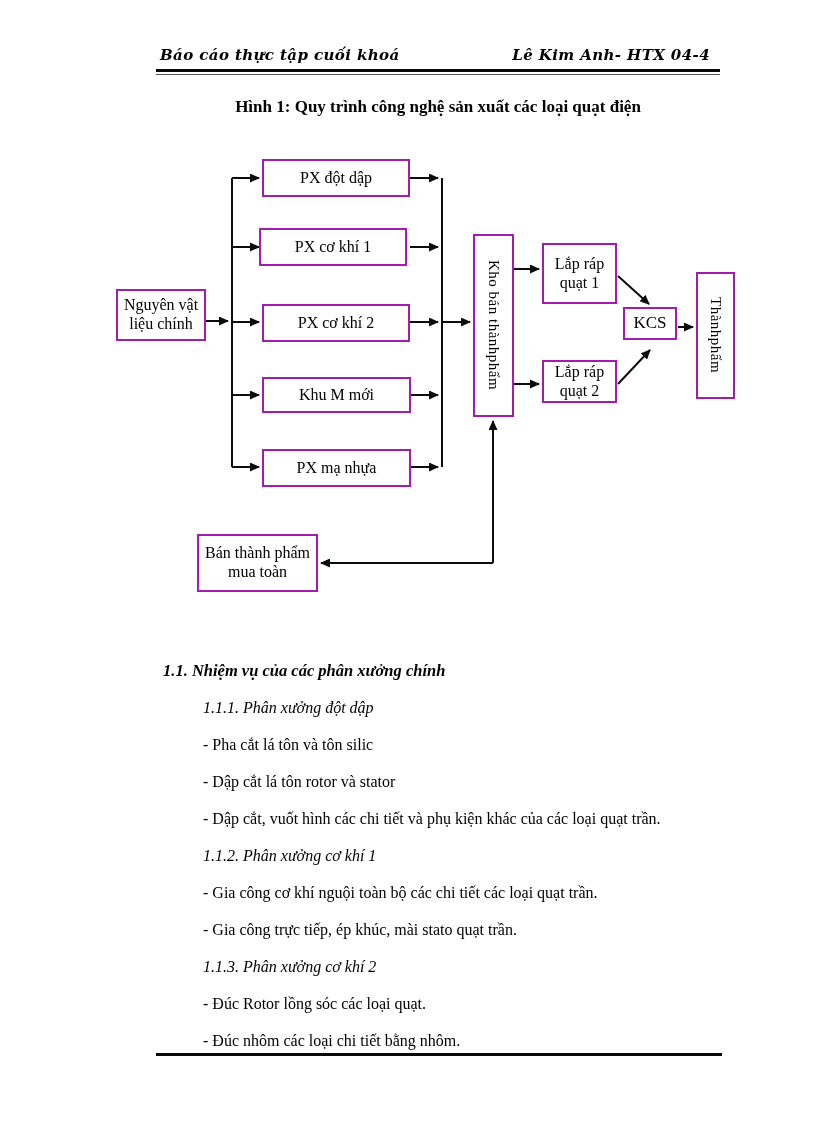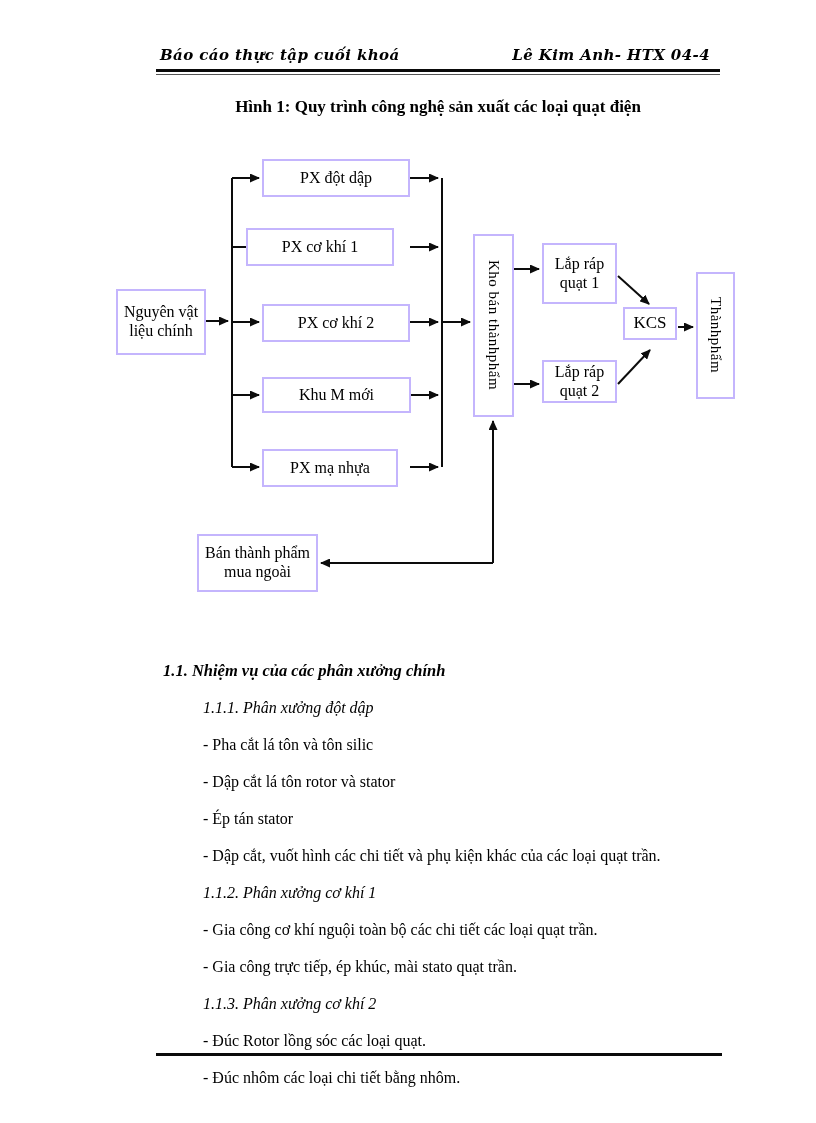--- a/index.html
+++ b/index.html
@@ -25,30 +25,30 @@
   .hdr-rule{position:absolute;left:156px;top:69px;width:564px;height:3px;background:#0a0a0a;}
   .hdr-rule-thin{position:absolute;left:156px;top:74px;width:564px;height:1px;background:#555;}
   .ftr-rule{position:absolute;left:156px;top:1053px;width:566px;height:3px;background:#0a0a0a;}
   
   .fig-title{
     position:absolute;left:156px;top:97px;width:564px;
     text-align:center;font-weight:bold;font-size:17px;white-space:nowrap;
   }
   
   .dbox{
-    position:absolute;border:2px solid #c4b5fd;background:#fff;
+    position:absolute;border:2px solid #a21caf;background:#fff;
     display:flex;align-items:center;justify-content:center;
     text-align:center;font-size:16px;line-height:1.18;box-sizing:border-box;
   }
-  .b-nguyen {left:116px;top:289px;width:90px;height:66px;}
+  .b-nguyen {left:116px;top:289px;width:90px;height:52px;}
   .b-dotdap {left:262px;top:159px;width:148px;height:38px;}
-  .b-cokhi1 {left:246px;top:228px;width:148px;height:38px;}
+  .b-cokhi1 {left:259px;top:228px;width:148px;height:38px;}
   .b-cokhi2 {left:262px;top:304px;width:148px;height:38px;}
   .b-khum   {left:262px;top:377px;width:149px;height:36px;}
-  .b-manhua {left:262px;top:449px;width:136px;height:38px;}
+  .b-manhua {left:262px;top:449px;width:149px;height:38px;}
   .b-kho    {left:473px;top:234px;width:41px;height:183px;}
   .b-lap1   {left:542px;top:243px;width:75px;height:61px;}
   .b-lap2   {left:542px;top:360px;width:75px;height:43px;}
   .b-kcs    {left:623px;top:307px;width:54px;height:33px;font-size:17px;}
   .b-thanh  {left:696px;top:272px;width:39px;height:127px;}
   .b-ban    {left:197px;top:534px;width:121px;height:58px;}
   .vtext{
     writing-mode:vertical-rl;text-orientation:mixed;
     font-size:15px;letter-spacing:.5px;
   }
@@ -137,29 +137,28 @@
   <div class="dbox b-lap2">
     <span>Lắp ráp quạt 2</span>
   </div>
   <div class="dbox b-kcs">
     <span>KCS</span>
   </div>
   <div class="dbox b-thanh">
     <span class="vtext">Thànhphẩm</span>
   </div>
   <div class="dbox b-ban">
-    <span>Bán thành phẩm mua ngoài</span>
+    <span>Bán thành phẩm mua toàn</span>
   </div>
 
   <div class="bodytext">
     <div class="p-h2">1.1. Nhiệm vụ của các phân xưởng chính</div>
     <div class="p-h3">1.1.1. Phân xưởng đột dập</div>
     <div class="p-li">- Pha cắt lá tôn và tôn silic</div>
     <div class="p-li">- Dập cắt lá tôn rotor và stator</div>
-    <div class="p-li">- Ép tán stator</div>
     <div class="p-li">- Dập cắt, vuốt hình các chi tiết và phụ kiện khác của các loại quạt trần.</div>
     <div class="p-h3">1.1.2. Phân xưởng cơ khí 1</div>
     <div class="p-li">- Gia công cơ khí nguội toàn bộ các chi tiết các loại quạt trần.</div>
     <div class="p-li">- Gia công trực tiếp, ép khúc, mài stato quạt trần.</div>
     <div class="p-h3">1.1.3. Phân xưởng cơ khí 2</div>
     <div class="p-li">- Đúc Rotor lồng sóc các loại quạt.</div>
     <div class="p-li">- Đúc nhôm các loại chi tiết bằng nhôm.</div>
   </div>
 
   <div class="ftr-rule"></div>

